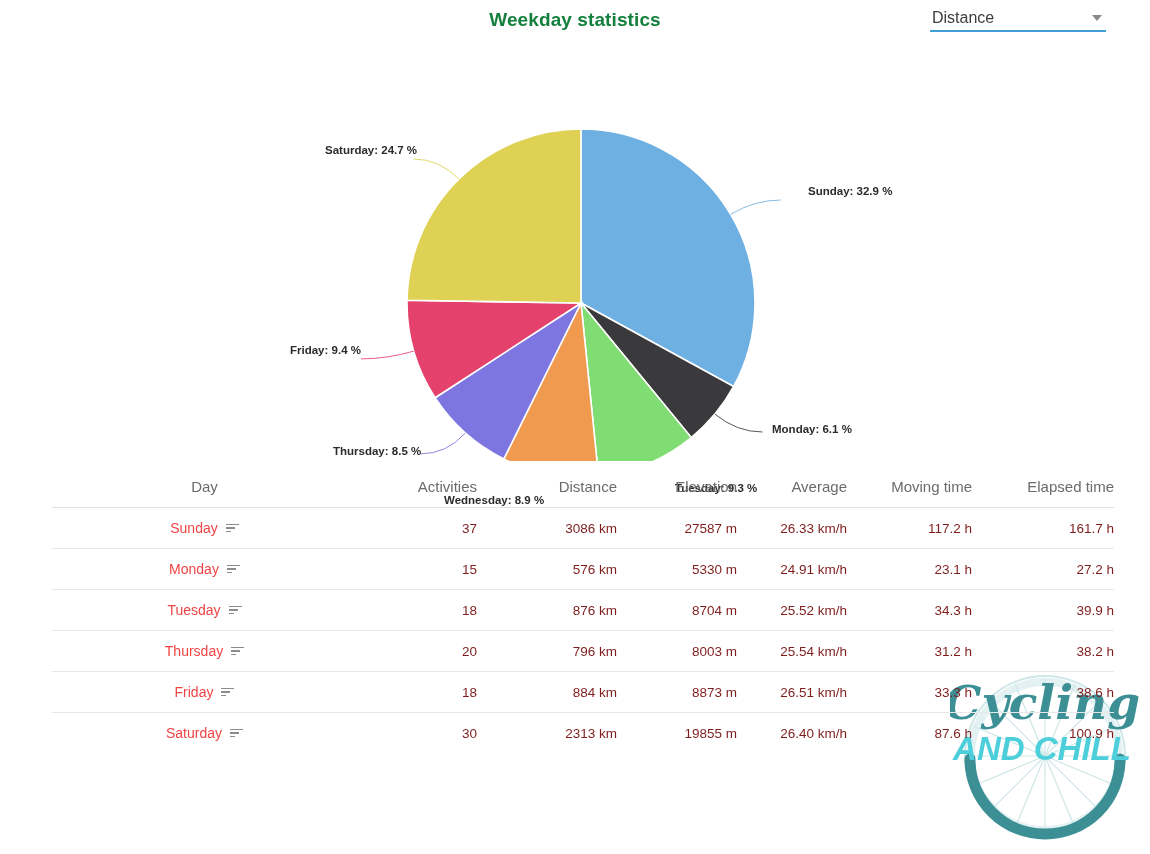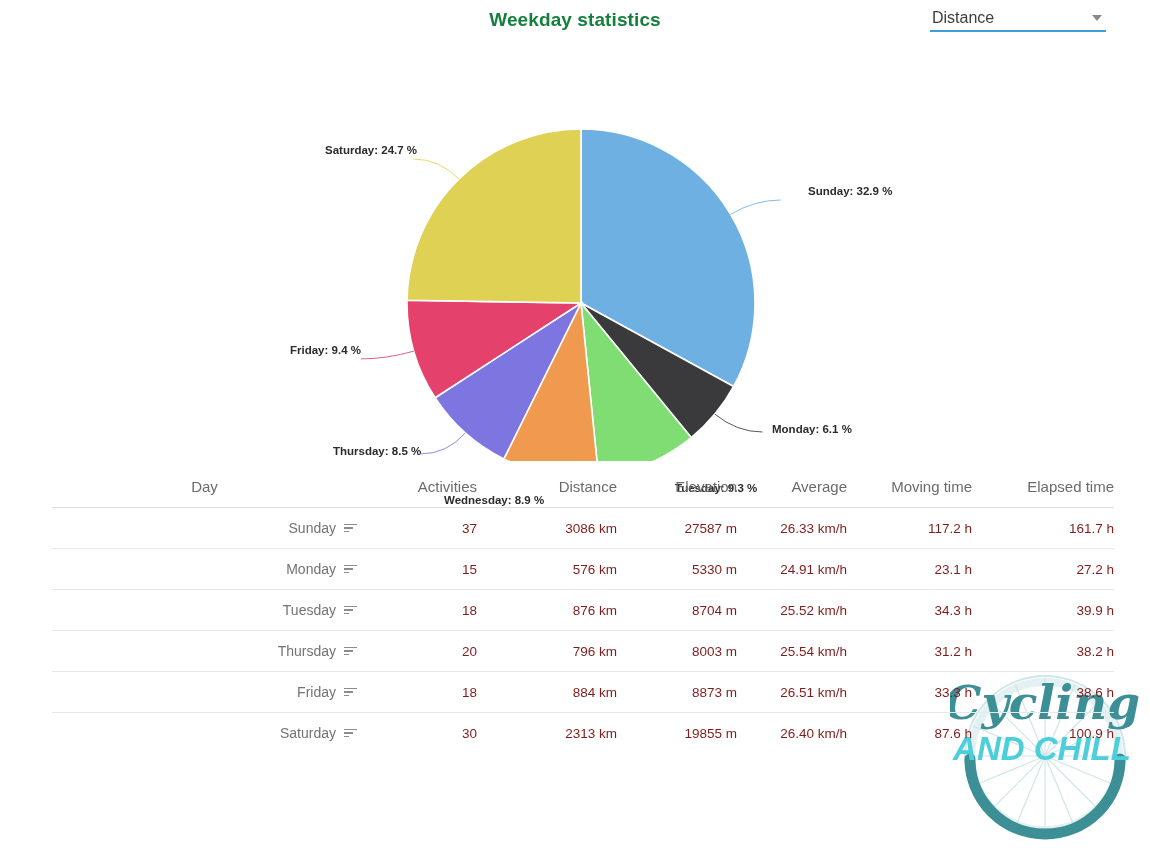--- a/index.html
+++ b/index.html
@@ -92,23 +92,23 @@
   tbody td {
     font-size: 13.5px;
     color: #7f1d1d;
     padding: 12px 0;
     text-align: right;
     border-bottom: 1px solid #e8e8e8;
     white-space: nowrap;
   }
   tbody tr:last-child td { border-bottom: none; }
   tbody td.day-col {
-    text-align: right;
+    text-align: center;
     font-size: 14px;
-    color: #737373;
+    color: #ef4444;
   }
   .day-cell { display: inline-flex; align-items: center; gap: 8px; }
   .filter-icon {
     display: inline-block;
     width: 13px; height: 11px;
     position: relative;
     cursor: pointer;
     flex: none;
   }
   .filter-icon i {

